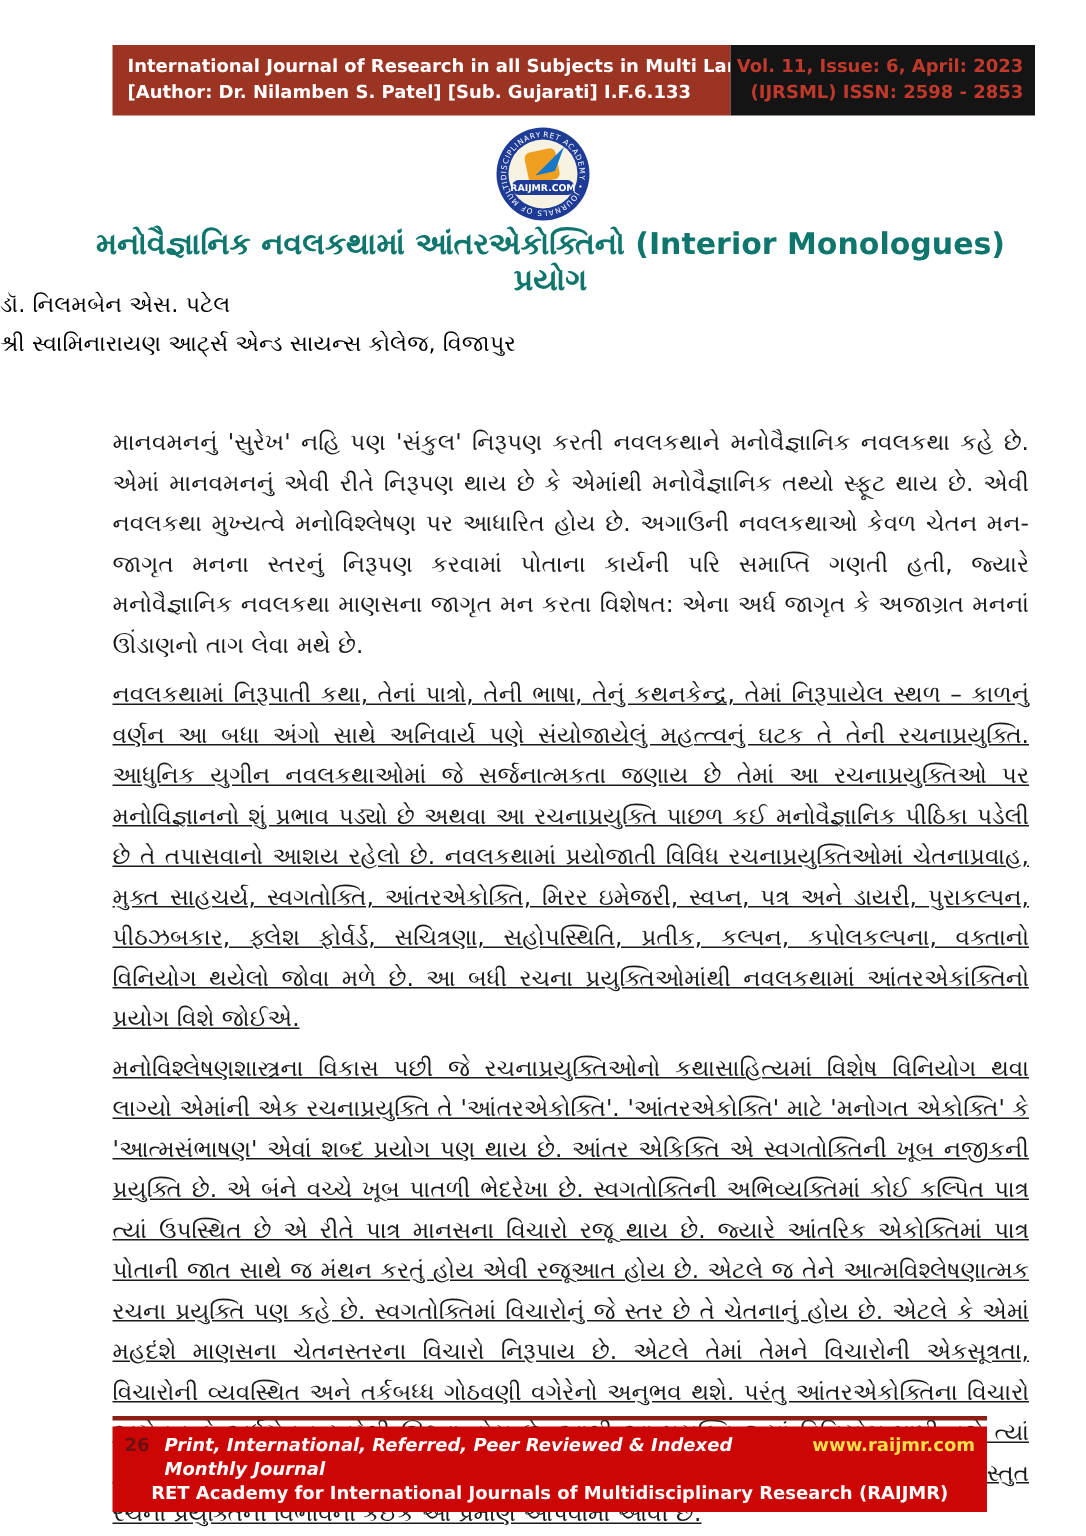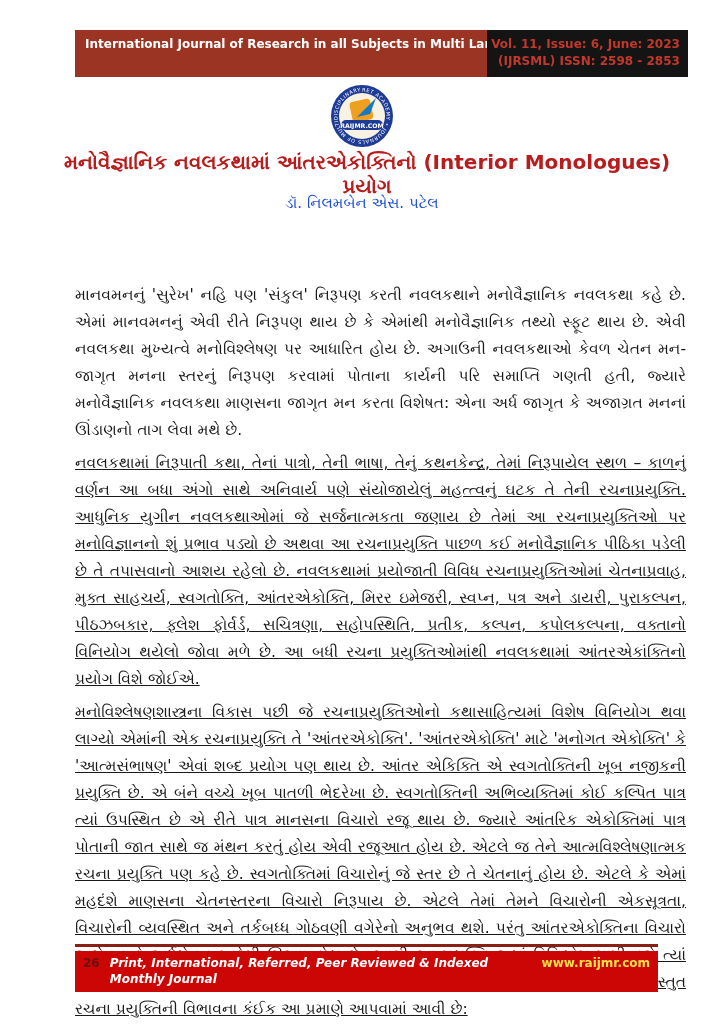--- a/index.html
+++ b/index.html
@@ -52,28 +52,27 @@
     justify-content: center;
   }
 
   
   .title {
     position: absolute;
     top: 150px; left: 40px; right: 30px;
     text-align: center;
     font-size: 20px;
     font-weight: bold;
-    color: #b91c1c;
+    color: #0f766e;
   }
   .authors {
     position: absolute;
     top: 190px; left: 0; right: 0;
-    text-align: center;
     font-size: 15px;
-    color: #1d4ed8;
+    color: #000000;
     line-height: 26px;
   }
 
   
   .body-text {
     position: absolute;
     top: 282px; left: 75px; right: 38px;
     font-size: 15.5px;
     line-height: 27px;
     color: #1a1a1a;
@@ -105,23 +104,24 @@
   .footer-line2 { text-align: center; }
 </style>
 </head>
 <body>
 
 <div class="page">
 
   <div class="header">
     <div class="header-left">
       <div>International Journal of Research in all Subjects in Multi Languages</div>
+      <div>[Author: Dr. Nilamben S. Patel] [Sub. Gujarati] I.F.6.133</div>
     </div>
     <div class="header-right">
-      <div>Vol. 11, Issue: 6, June: 2023</div>
+      <div>Vol. 11, Issue: 6, April: 2023</div>
       <div>(IJRSML) ISSN: 2598 - 2853</div>
     </div>
   </div>
 
   <div class="logo-wrap">
     <svg width="64" height="64" viewBox="0 0 64 64">
       <circle cx="32" cy="32" r="31" fill="#1e3c96"></circle>
       <circle cx="32" cy="32" r="23" fill="#f7f2e2"></circle>
       <defs>
         <path id="ringpath" d="M 32,7.5 A 24.5,24.5 0 1 1 31.99,7.5"></path>
@@ -133,31 +133,33 @@
       <path d="M46 14 L27 33 L40 30 Z" fill="#1878c8"></path>
       <rect x="11" y="36" width="42" height="10" rx="5" fill="#1e3c96"></rect>
       <text x="32" y="43.5" text-anchor="middle" font-size="6.2" font-weight="bold" fill="#ffffff" font-family="DejaVu Sans, sans-serif">RAIJMR.COM</text>
     </svg>
   </div>
 
   <h1 class="title">મનોવૈજ્ઞાનિક નવલકથામાં આંતરએકોક્તિનો (Interior Monologues) પ્રયોગ</h1>
 
   <div class="authors">
     <div>ડૉ. નિલમબેન એસ. પટેલ</div>
+    <div>શ્રી સ્વામિનારાયણ આર્ટ્સ એન્ડ સાયન્સ કોલેજ, વિજાપુર</div>
   </div>
 
   <div class="body-text">
     <p>માનવમનનું 'સુરેખ' નહિ પણ 'સંકુલ' નિરૂપણ કરતી નવલકથાને મનોવૈજ્ઞાનિક નવલકથા કહે છે. એમાં માનવમનનું એવી રીતે નિરૂપણ થાય છે કે એમાંથી મનોવૈજ્ઞાનિક તથ્યો સ્ફૂટ થાય છે. એવી નવલકથા મુખ્યત્વે મનોવિશ્લેષણ પર આધારિત હોય છે. અગાઉની નવલકથાઓ કેવળ ચેતન મન-જાગૃત મનના સ્તરનું નિરૂપણ કરવામાં પોતાના કાર્યની પરિ સમાપ્તિ ગણતી હતી, જ્યારે મનોવૈજ્ઞાનિક નવલકથા માણસના જાગૃત મન કરતા વિશેષત: એના અર્ધ જાગૃત કે અજાગ્રત મનનાં ઊંડાણનો તાગ લેવા મથે છે.</p>
     <p>નવલકથામાં નિરૂપાતી કથા, તેનાં પાત્રો, તેની ભાષા, તેનું કથનકેન્દ્ર, તેમાં નિરૂપાયેલ સ્થળ – કાળનું વર્ણન આ બધા અંગો સાથે અનિવાર્ય પણે સંયોજાયેલું મહત્ત્વનું ઘટક તે તેની રચનાપ્રયુક્તિ. આધુનિક યુગીન નવલકથાઓમાં જે સર્જનાત્મકતા જણાય છે તેમાં આ રચનાપ્રયુક્તિઓ પર મનોવિજ્ઞાનનો શું પ્રભાવ પડ્યો છે અથવા આ રચનાપ્રયુક્તિ પાછળ કઈ મનોવૈજ્ઞાનિક પીઠિકા પડેલી છે તે તપાસવાનો આશય રહેલો છે. નવલકથામાં પ્રયોજાતી વિવિધ રચનાપ્રયુક્તિઓમાં ચેતનાપ્રવાહ, મુક્ત સાહચર્ય, સ્વગતોક્તિ, આંતરએકોક્તિ, મિરર ઇમેજરી, સ્વપ્ન, પત્ર અને ડાયરી, પુરાકલ્પન, પીઠઝબકાર, ફ્લેશ ફોર્વર્ડ, સચિત્રણા, સહોપસ્થિતિ, પ્રતીક, કલ્પન, કપોલકલ્પના, વક્તાનો વિનિયોગ થયેલો જોવા મળે છે. આ બધી રચના પ્રયુક્તિઓમાંથી નવલકથામાં આંતરએકાંક્તિનો પ્રયોગ વિશે જોઈએ.</p>
     <p>મનોવિશ્લેષણશાસ્ત્રના વિકાસ પછી જે રચનાપ્રયુક્તિઓનો કથાસાહિત્યમાં વિશેષ વિનિયોગ થવા લાગ્યો એમાંની એક રચનાપ્રયુક્તિ તે 'આંતરએકોક્તિ'. 'આંતરએકોક્તિ' માટે 'મનોગત એકોક્તિ' કે 'આત્મસંભાષણ' એવાં શબ્દ પ્રયોગ પણ થાય છે. આંતર એકિક્તિ એ સ્વગતોક્તિની ખૂબ નજીકની પ્રયુક્તિ છે. એ બંને વચ્ચે ખૂબ પાતળી ભેદરેખા છે. સ્વગતોક્તિની અભિવ્યક્તિમાં કોઈ કલ્પિત પાત્ર ત્યાં ઉપસ્થિત છે એ રીતે પાત્ર માનસના વિચારો રજૂ થાય છે. જ્યારે આંતરિક એકોક્તિમાં પાત્ર પોતાની જાત સાથે જ મંથન કરતું હોય એવી રજૂઆત હોય છે. એટલે જ તેને આત્મવિશ્લેષણાત્મક રચના પ્રયુક્તિ પણ કહે છે. સ્વગતોક્તિમાં વિચારોનું જે સ્તર છે તે ચેતનાનું હોય છે. એટલે કે એમાં મહદંશે માણસના ચેતનસ્તરના વિચારો નિરૂપાય છે. એટલે તેમાં તેમને વિચારોની એકસૂત્રતા, વિચારોની વ્યવસ્થિત અને તર્કબધ્ધ ગોઠવણી વગેરેનો અનુભવ થશે. પરંતુ આંતરએકોક્તિના વિચારો અચેતન કે અર્ધચેતન સ્તરેથી ઊઠતા હોય છે. આથી આ પ્રયુક્તિ જ્યાં વિનિયોગ પામી હશે ત્યાં વિશૃંખલ અને અતર્કબધ્ધ વિચારોની ઉક્તિઓ જોવા મળશે. 'આધુનિક સાહિત્યસંજ્ઞાકોશ' માં પ્રસ્તુત રચના પ્રયુક્તિની વિભાવના કંઈક આ પ્રમાણે આપવામાં આવી છે:</p>
 
   </div>
 
   <div class="footer-rule"></div>
   <div class="footer-bar">
     <div class="footer-line1">
       <span class="footer-pagenum">26</span>
       <span class="footer-journal">Print, International, Referred, Peer Reviewed &amp; Indexed Monthly Journal</span>
       <span class="footer-site">www.raijmr.com</span>
     </div>
+    <div class="footer-line2">RET Academy for International Journals of Multidisciplinary Research (RAIJMR)</div>
   </div>
 
 </div>
 
 </body></html>

